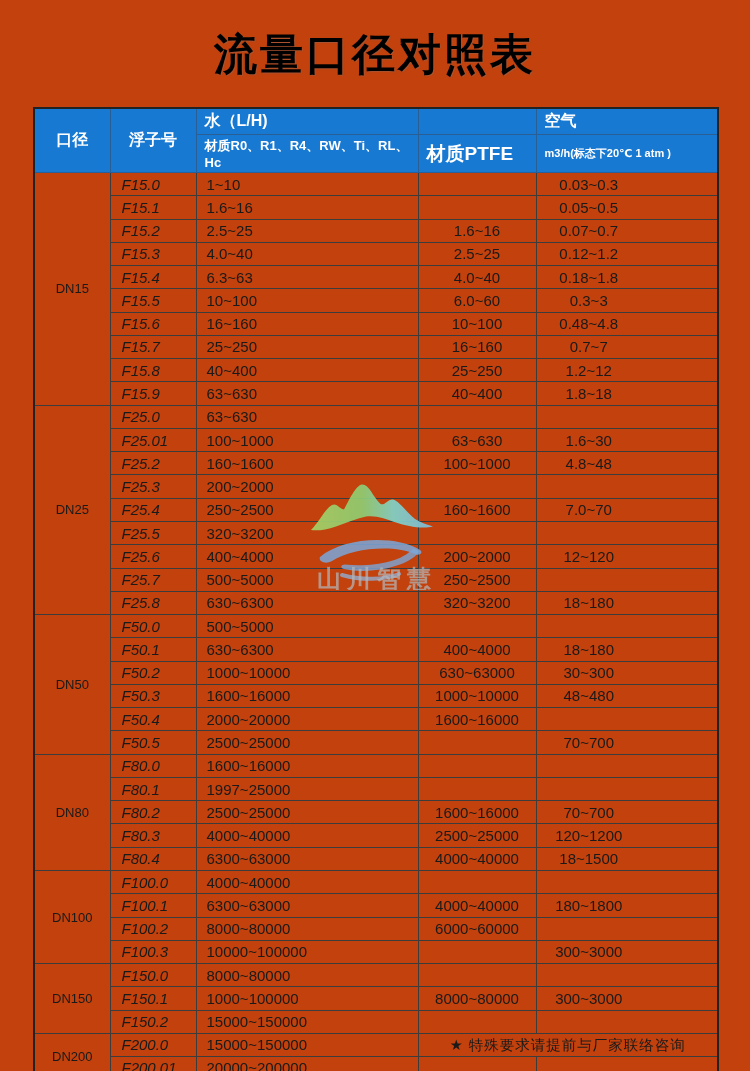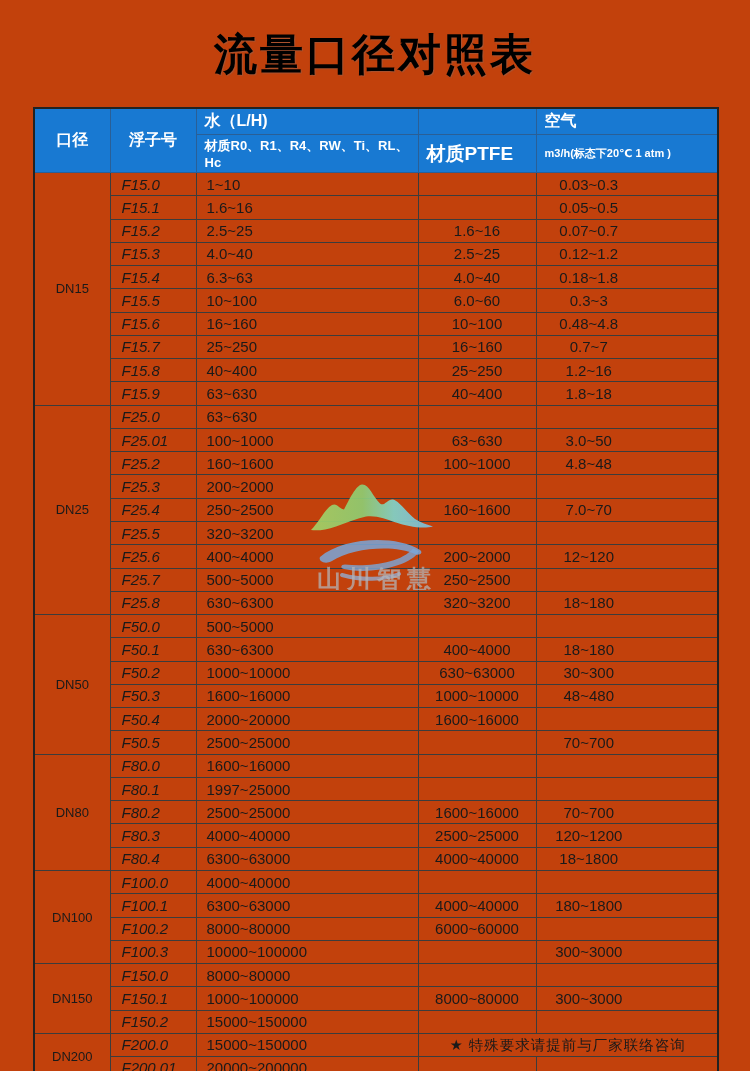--- a/index.html
+++ b/index.html
@@ -135,40 +135,40 @@
         <tr>
           <td class="float">F15.7</td>
           <td class="water">25~250</td>
           <td class="ptfe">16~160</td>
           <td class="air">0.7~7</td>
         </tr>
         <tr>
           <td class="float">F15.8</td>
           <td class="water">40~400</td>
           <td class="ptfe">25~250</td>
-          <td class="air">1.2~16</td>
+          <td class="air">1.2~12</td>
         </tr>
         <tr>
           <td class="float">F15.9</td>
           <td class="water">63~630</td>
           <td class="ptfe">40~400</td>
           <td class="air">1.8~18</td>
         </tr>
         <tr>
           <td class="dn" rowspan="9">DN25</td>
           <td class="float">F25.0</td>
           <td class="water">63~630</td>
           <td class="ptfe"></td>
           <td class="air"></td>
         </tr>
         <tr>
           <td class="float">F25.01</td>
           <td class="water">100~1000</td>
           <td class="ptfe">63~630</td>
-          <td class="air">3.0~50</td>
+          <td class="air">1.6~30</td>
         </tr>
         <tr>
           <td class="float">F25.2</td>
           <td class="water">160~1600</td>
           <td class="ptfe">100~1000</td>
           <td class="air">4.8~48</td>
         </tr>
         <tr>
           <td class="float">F25.3</td>
           <td class="water">200~2000</td>
@@ -264,21 +264,21 @@
         <tr>
           <td class="float">F80.3</td>
           <td class="water">4000~40000</td>
           <td class="ptfe">2500~25000</td>
           <td class="air">120~1200</td>
         </tr>
         <tr>
           <td class="float">F80.4</td>
           <td class="water">6300~63000</td>
           <td class="ptfe">4000~40000</td>
-          <td class="air">18~1800</td>
+          <td class="air">18~1500</td>
         </tr>
         <tr>
           <td class="dn" rowspan="4">DN100</td>
           <td class="float">F100.0</td>
           <td class="water">4000~40000</td>
           <td class="ptfe"></td>
           <td class="air"></td>
         </tr>
         <tr>
           <td class="float">F100.1</td>

